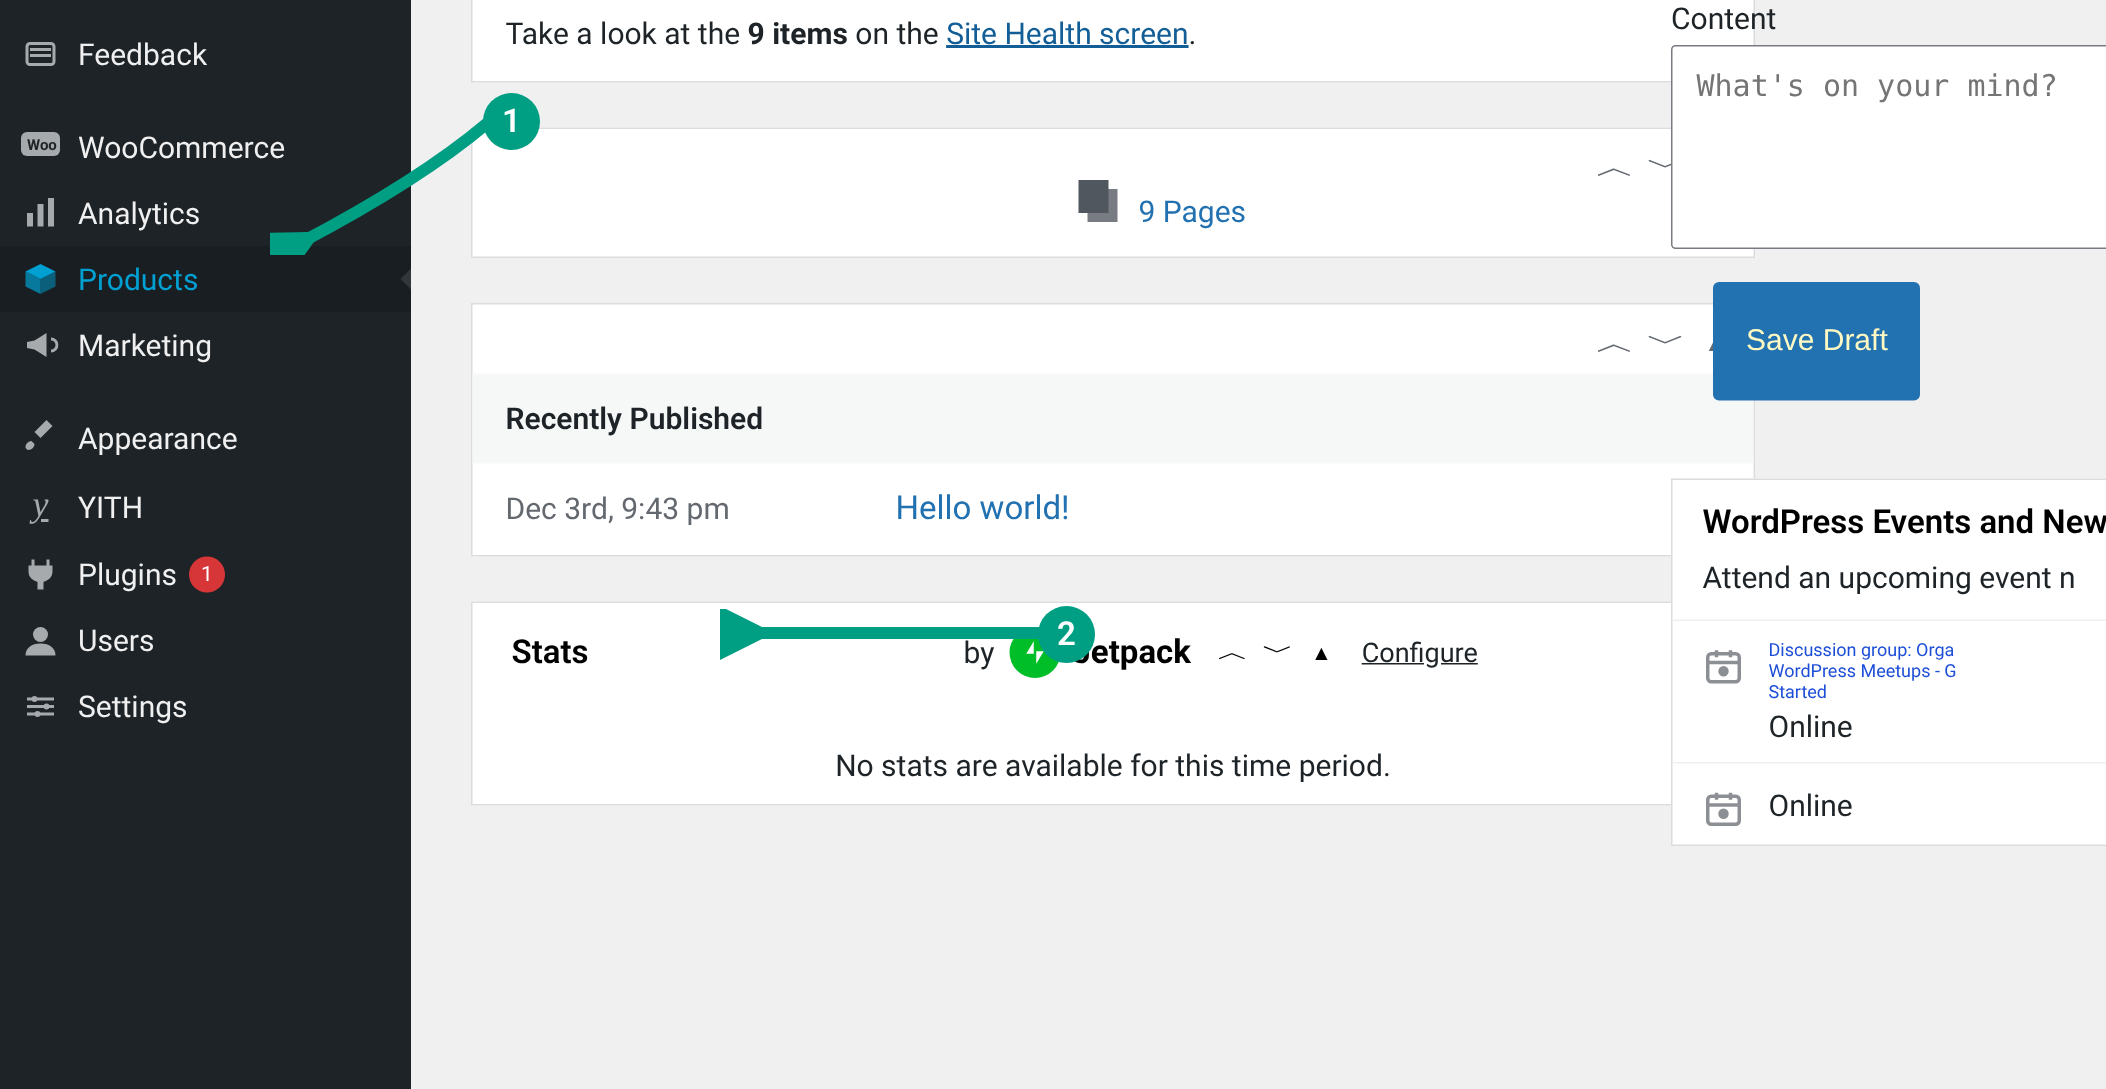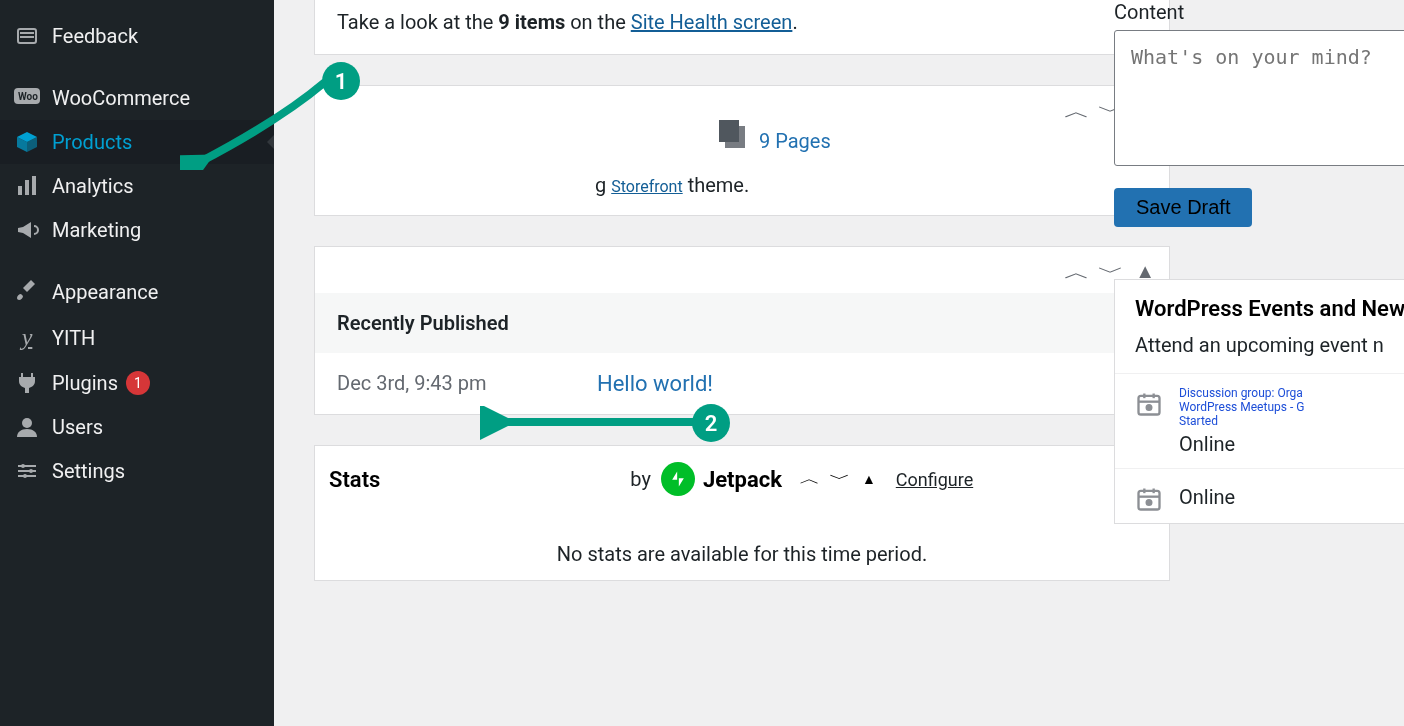--- a/index.html
+++ b/index.html
@@ -115,23 +115,23 @@
   width: 560px;
 }
 .content-label { font-size: 20px; color:#1d2327; margin-bottom:6px; }
 .textarea {
   width: 100%; height: 136px;
   border:1px solid #787c82; border-radius:3px;
   padding: 14px 16px; font-size:20px; color:#646970;
   resize:none;
 }
 .btn-primary {
-  background:#2271b1; color:#000000; border:none;
-  border-radius:4px; padding:8px 22px; font-size:20px;
-  margin-top:18px; cursor:pointer;
+  background:#2271b1; color:#fef9c3; border:none;
+  border-radius:4px; padding:28px 22px; font-size:20px;
+  margin-top:18px; cursor:pointer;margin-left:28px;
 }
 .events-panel {
   background:#fff; border:1px solid #dcdcde;
   margin-top: 52px;
 }
 .events-title { padding:16px 20px 12px; font-size:22px; font-weight:600; }
 .events-sub { padding:0 20px 16px; font-size:20px; color:#1d2327; }
 .event-row { display:flex; padding:12px 20px; border-top:1px solid #f0f0f1; }
 .event-icon {
   width:28px; height:26px; flex:none; margin-right:16px;
@@ -143,21 +143,21 @@
 .marker {
   position:absolute;
   width:38px; height:38px; border-radius:50%;
   background:#009e83; color:#fff;
   display:flex; align-items:center; justify-content:center;
   font-size:22px; font-weight:600;
   z-index:50;
 }
 .arrow-svg { position:absolute; z-index:45; pointer-events:none; }
 .subtext { font-size:20px; color:#1d2327; }
-.stats-hdr { display:flex; align-items:center; padding:16px 14px;text-align:center; }
+.stats-hdr { display:flex; align-items:center; padding:16px 26px;text-align:center; }
 .stats-title { font-size:22px; font-weight:600; flex:0 0 auto; }
 .jet { display:flex; align-items:center; margin-left: 250px; }
 .jet-icon { width:34px; height:34px; border-radius:50%; background:#00be28; display:flex; align-items:center; justify-content:center; margin-right:8px; }
 .conf { margin-left: 20px; color:#1d2327; text-decoration:underline; cursor:pointer; font-size:18px; }
 .center-txt { text-align:center; font-size:20px; color:#1d2327; padding: 30px 0 14px; }
 .recent-row { display:flex; padding: 18px 22px 4px; font-size:20px; }
 .recent-date { color:#646970; width: 260px; }
 .site-health-row { padding: 0 22px 20px; font-size:20px; color:#1d2327; }
 </style>
 </head>
@@ -177,39 +177,39 @@
   <div class="sidebar-sep"></div>
   <div class="sidebar-item">
     <span class="icon">
       <svg width="26" height="20" viewBox="0 0 26 20">
           <rect width="26" height="16" rx="4" fill="#a7aaad"></rect>
           <text x="4" y="12" font-size="10" font-weight="700" fill="#1d2327">Woo</text>
         </svg>
     </span>
     <span>WooCommerce</span>
   </div>
+  <div class="sidebar-item">
+    <span class="icon">
+      <svg width="24" height="24" viewBox="0 0 24 24" fill="currentColor">
+          <rect x="3" y="12" width="4" height="9"></rect>
+          <rect x="10" y="6" width="4" height="15"></rect>
+          <rect x="17" y="2" width="4" height="19"></rect>
+        </svg>
+    </span>
+    <span>Analytics</span>
+  </div>
   <div class="sidebar-item active">
     <span class="icon">
       <svg width="24" height="24" viewBox="0 0 24 24" fill="currentColor">
           <path d="M12 2 L22 7 L12 12 L2 7 Z"></path>
           <path d="M2 7 L2 17 L12 22 L12 12 Z" opacity="0.7"></path>
           <path d="M22 7 L22 17 L12 22 L12 12 Z" opacity="0.5"></path>
         </svg>
     </span>
     <span>Products</span>
-  </div>
-  <div class="sidebar-item">
-    <span class="icon">
-      <svg width="24" height="24" viewBox="0 0 24 24" fill="currentColor">
-          <rect x="3" y="12" width="4" height="9"></rect>
-          <rect x="10" y="6" width="4" height="15"></rect>
-          <rect x="17" y="2" width="4" height="19"></rect>
-        </svg>
-    </span>
-    <span>Analytics</span>
   </div>
   <div class="sidebar-item">
     <span class="icon">
       <svg width="24" height="24" viewBox="0 0 24 24" fill="currentColor">
           <path d="M3 10v4l5 1 8 5V4l-8 5-5 1z"></path>
           <path d="M19 8a4 4 0 010 8" fill="none" stroke="currentColor" stroke-width="2"></path>
         </svg>
     </span>
     <span>Marketing</span>
   </div>
@@ -279,23 +279,20 @@
 
     <div class="panel">
       <div class="panel-ctrl">
         <span class="chev">︿</span>
         <span class="chev">﹀</span>
         <span class="tri">▲</span>
       </div>
       <div class="panel-inner" style="padding-top:40px; padding-left:410px;">
         <span class="pages-icon"></span>
         <a class="link2" style="font-size:20px;">9 Pages</a>
-      </div>
-      <div class="panel-inner" style="padding-top:2px; padding-left:280px;">
-        <span class="subtext">g </span><a class="link">Storefront</a><span class="subtext"> theme.</span>
       </div>
     </div>
 
     <div class="panel">
       <div class="panel-ctrl">
         <span class="chev">︿</span>
         <span class="chev">﹀</span>
         <span class="tri">▲</span>
       </div>
       <div style="height:46px;"></div>

